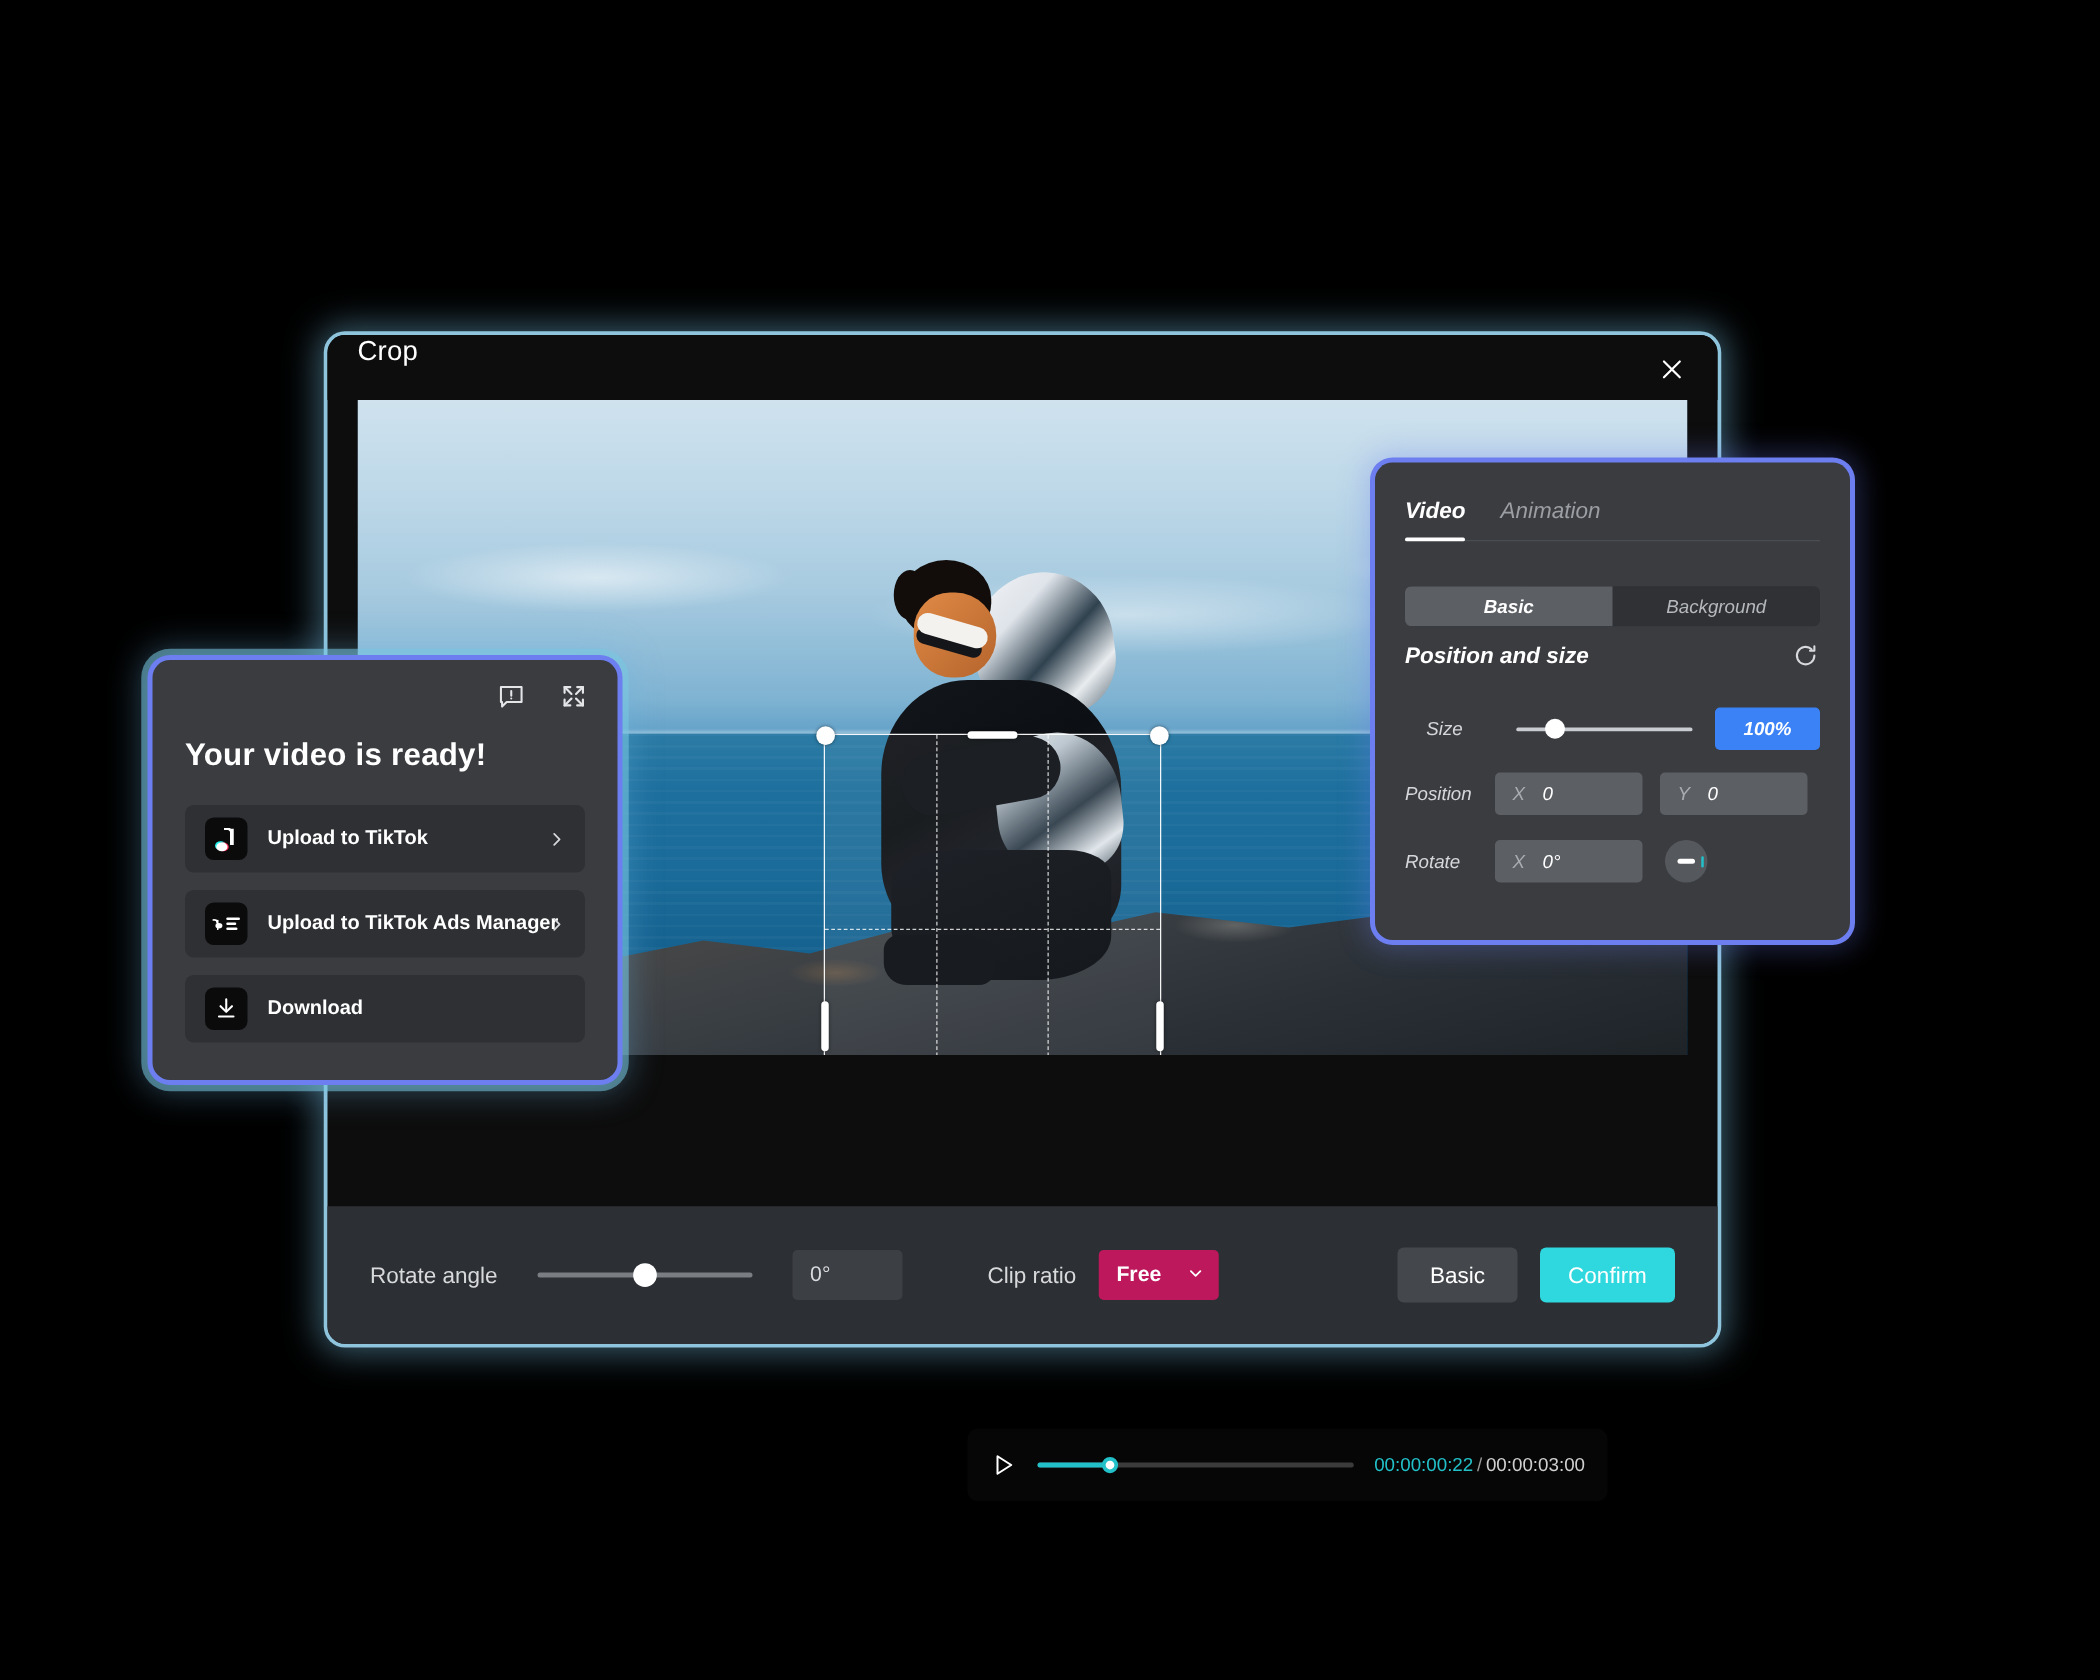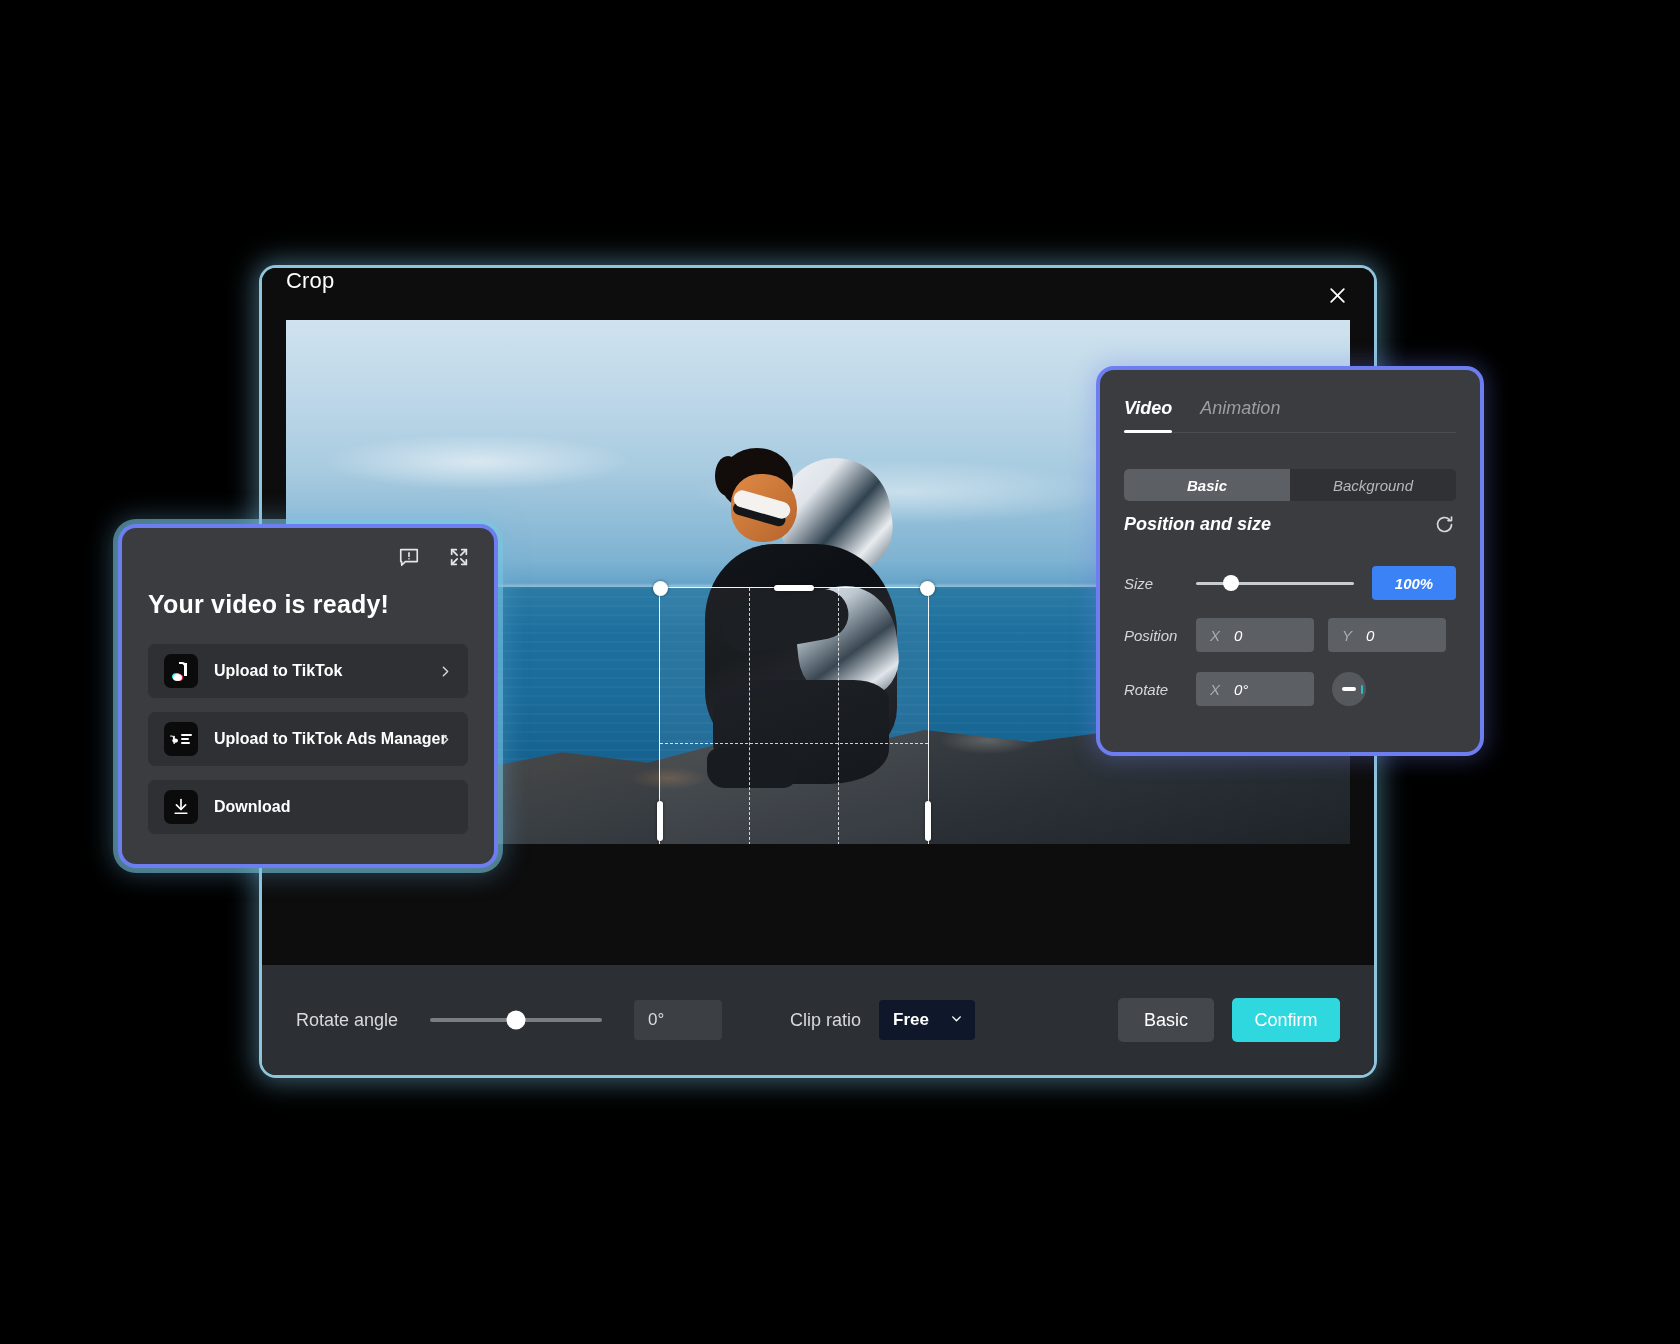--- a/index.html
+++ b/index.html
@@ -147,21 +147,21 @@
   }
   .tb-label { color:#d7d9db; font-size:18px; }
   #rot-slider { position:relative; width:172px; height:4px; background:#7a7d82; border-radius:2px; margin: 0 14px; }
   #rot-knob { position:absolute; left:50%; top:50%; transform:translate(-50%,-50%); width:19px; height:19px; border-radius:50%; background:#fff; cursor:pointer; }
   #rot-value {
     width:88px; height:40px; background:#3c3f44; border-radius:4px;
     display:flex; align-items:center; padding-left:14px; color:#d9dbdd; font-size:17px; cursor:text;
   }
   #clip-ratio-label { margin-left:50px; }
   #clip-ratio-select {
-    width:96px; height:40px; background:#0f172a; border-radius:4px;
+    width:96px; height:40px; background:#be185d; border-radius:4px;
     display:flex; align-items:center; justify-content:space-between;
     padding: 0 12px 0 14px; color:#fff; font-size:17px; cursor:pointer; font-weight:bold;
   }
   #clip-ratio-select svg{ width:13px; height:13px; }
   .tb-spacer { flex:1; }
   #reset-btn {
     width:96px; height:44px; background:#44484d; border-radius:5px;
     display:flex; align-items:center; justify-content:center;
     color:#fff; font-size:18px; cursor:pointer;
   }
@@ -225,21 +225,21 @@
   }
   .seg { flex:1; display:flex; align-items:center; justify-content:center; font-size:15px; color:#b5b8bc; cursor:pointer; }
   .seg.active { background:#5c5f64; color:#fff; font-weight:bold; }
 
   #ps-header { position:absolute; left:24px; top:142px; right:24px; display:flex; align-items:center; justify-content:space-between; }
   #ps-title { color:#fff; font-size:18px; font-weight:bold; }
   #ps-reset { width:24px; height:24px; cursor:pointer; display:flex; align-items:center; justify-content:center; }
   #ps-reset svg{ width:21px; height:21px; }
 
   .row { position:absolute; left:24px; right:24px; display:flex; align-items:center; }
-  #row-size { top:196px; }
+  #row-size { top:196px;margin-left:17px; }
   #row-position { top:248px; }
   #row-rotate { top:302px; }
   .row-label { width:72px; color:#d4d6d9; font-size:15px; flex-shrink:0; }
   #size-track { position:relative; flex:1; height:3px; background:#c9ccd0; border-radius:2px; margin-right:18px; max-width:178px; }
   #size-knob { position:absolute; left:22%; top:50%; transform:translate(-50%,-50%); width:16px; height:16px; border-radius:50%; background:#fff; cursor:pointer; }
   #size-value {
     width:84px; height:34px; background:#3b82f6; border-radius:4px;
     display:flex; align-items:center; justify-content:center; color:#fff; font-size:15px; font-weight:bold; cursor:text;
   }
   .num-field {
@@ -300,20 +300,34 @@
         <div class="handle-c" style="left:-7px;  top:-7px;"></div>
         <div class="handle-c" style="right:-7px; top:-7px;"></div>
 
         <div class="handle-e" style="left:50%; transform:translateX(-50%); top:-3px;    width:40px; height:6px;"></div>
 
         <div class="handle-e" style="top:50%; transform:translateY(-50%); left:-3px;   height:40px; width:6px;"></div>
         <div class="handle-e" style="top:50%; transform:translateY(-50%); right:-3px;  height:40px; width:6px;"></div>
       </div>
     </div>
 
+    <div id="playback-bar">
+      <div id="play-btn">
+        <svg viewBox="0 0 16 18" fill="none" stroke="#ffffff" stroke-width="1.6" stroke-linejoin="round">
+          <polygon points="3,2 14,9 3,16"></polygon>
+        </svg>
+      </div>
+      <div id="pb-track">
+        <div id="pb-fill"></div>
+        <div id="pb-knob"></div>
+      </div>
+      <div id="pb-time">
+        <span id="pb-cur">00:00:00:22</span><span id="pb-sep">/</span><span id="pb-tot">00:00:03:00</span>
+      </div>
+    </div>
 
     <div id="crop-toolbar">
       <div class="tb-label">Rotate angle</div>
       <div id="rot-slider">
         <div id="rot-knob"></div>
       </div>
       <div id="rot-value">0°</div>
 
       <div class="tb-label" id="clip-ratio-label">Clip ratio</div>
       <div id="clip-ratio-select">

